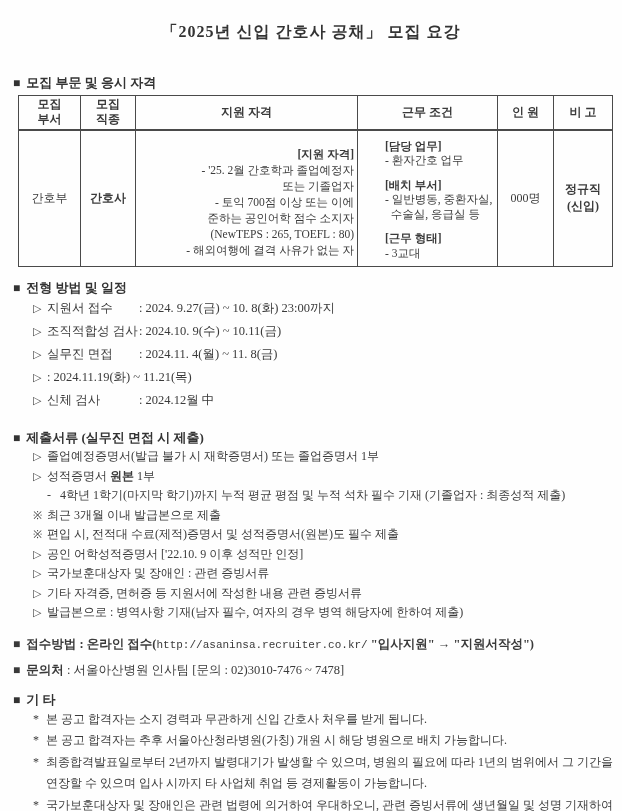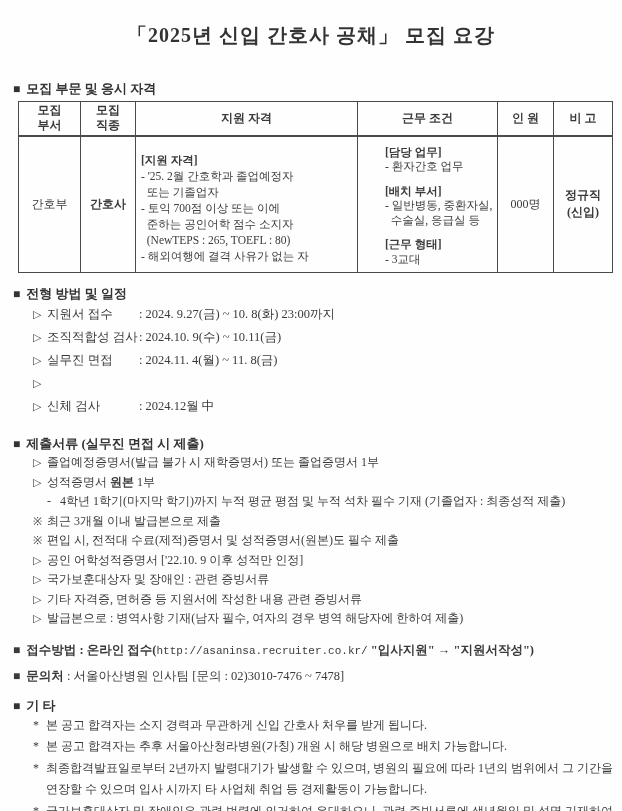--- a/index.html
+++ b/index.html
@@ -8,21 +8,21 @@
     background: #fefefe;
     color: #3a3a3a;
     font-family: "Liberation Serif", "DejaVu Serif", serif;
     overflow: hidden;
   }
   .page { width: 622px; height: 811px; position: relative; }
 
   .doc-title {
     text-align: center;
     font-weight: bold;
-    font-size: 20px;
+    font-size: 16px;
     letter-spacing: 1px;
     padding-top: 22px;
     color: #333;
   }
 
   .sec-head {
     display: flex;
     align-items: baseline;
     margin-left: 13px;
     font-weight: bold;
@@ -49,21 +49,21 @@
     white-space: pre-line;
     line-height: 15px;
     height: 34px;
     border-bottom-width: 2px;
   }
   td.c-dept, td.c-head { text-align: center; }
   td.c-note { text-align: center; font-weight: bold; white-space: pre-line; line-height: 17px; }
   td.c-job  { text-align: center; font-weight: bold; }
   td.c-qual, td.c-cond { padding: 8px 3px 6px 5px; font-size: 11.5px; vertical-align: top; }
   td.c-qual { padding-top: 14px; }
-  .cell-line { white-space: pre; line-height: 16px; }
+  .cell-line { white-space: pre; line-height: 16px; text-align: right; }
   .cond-line { white-space: pre; line-height: 14.5px; margin-left: 22px; }
   .cell-gap { height: 10px; }
   .cell-title { font-weight: bold; }
 
   
   .sch-row {
     display: flex;
     margin-left: 33px;
     font-size: 12.5px;
     line-height: 23px;
@@ -190,20 +190,21 @@
     <span class="lbl">조직적합성 검사</span>
     <span class="val">: 2024.10. 9(수) ~ 10.11(금)</span>
   </div>
   <div class="sch-row">
     <span class="tri">▷</span>
     <span class="lbl">실무진 면접</span>
     <span class="val">: 2024.11. 4(월) ~ 11. 8(금)</span>
   </div>
   <div class="sch-row">
     <span class="tri">▷</span>
+    <span class="val">: 2024.11.19(화) ~ 11.21(목)</span>
   </div>
   <div class="sch-row">
     <span class="tri">▷</span>
     <span class="lbl">신체 검사</span>
     <span class="val">: 2024.12월 中</span>
   </div>
 
   <div class="sec-head mt-docs">
     <span class="sq">■</span>
     <span>제출서류 (실무진 면접 시 제출)</span>

